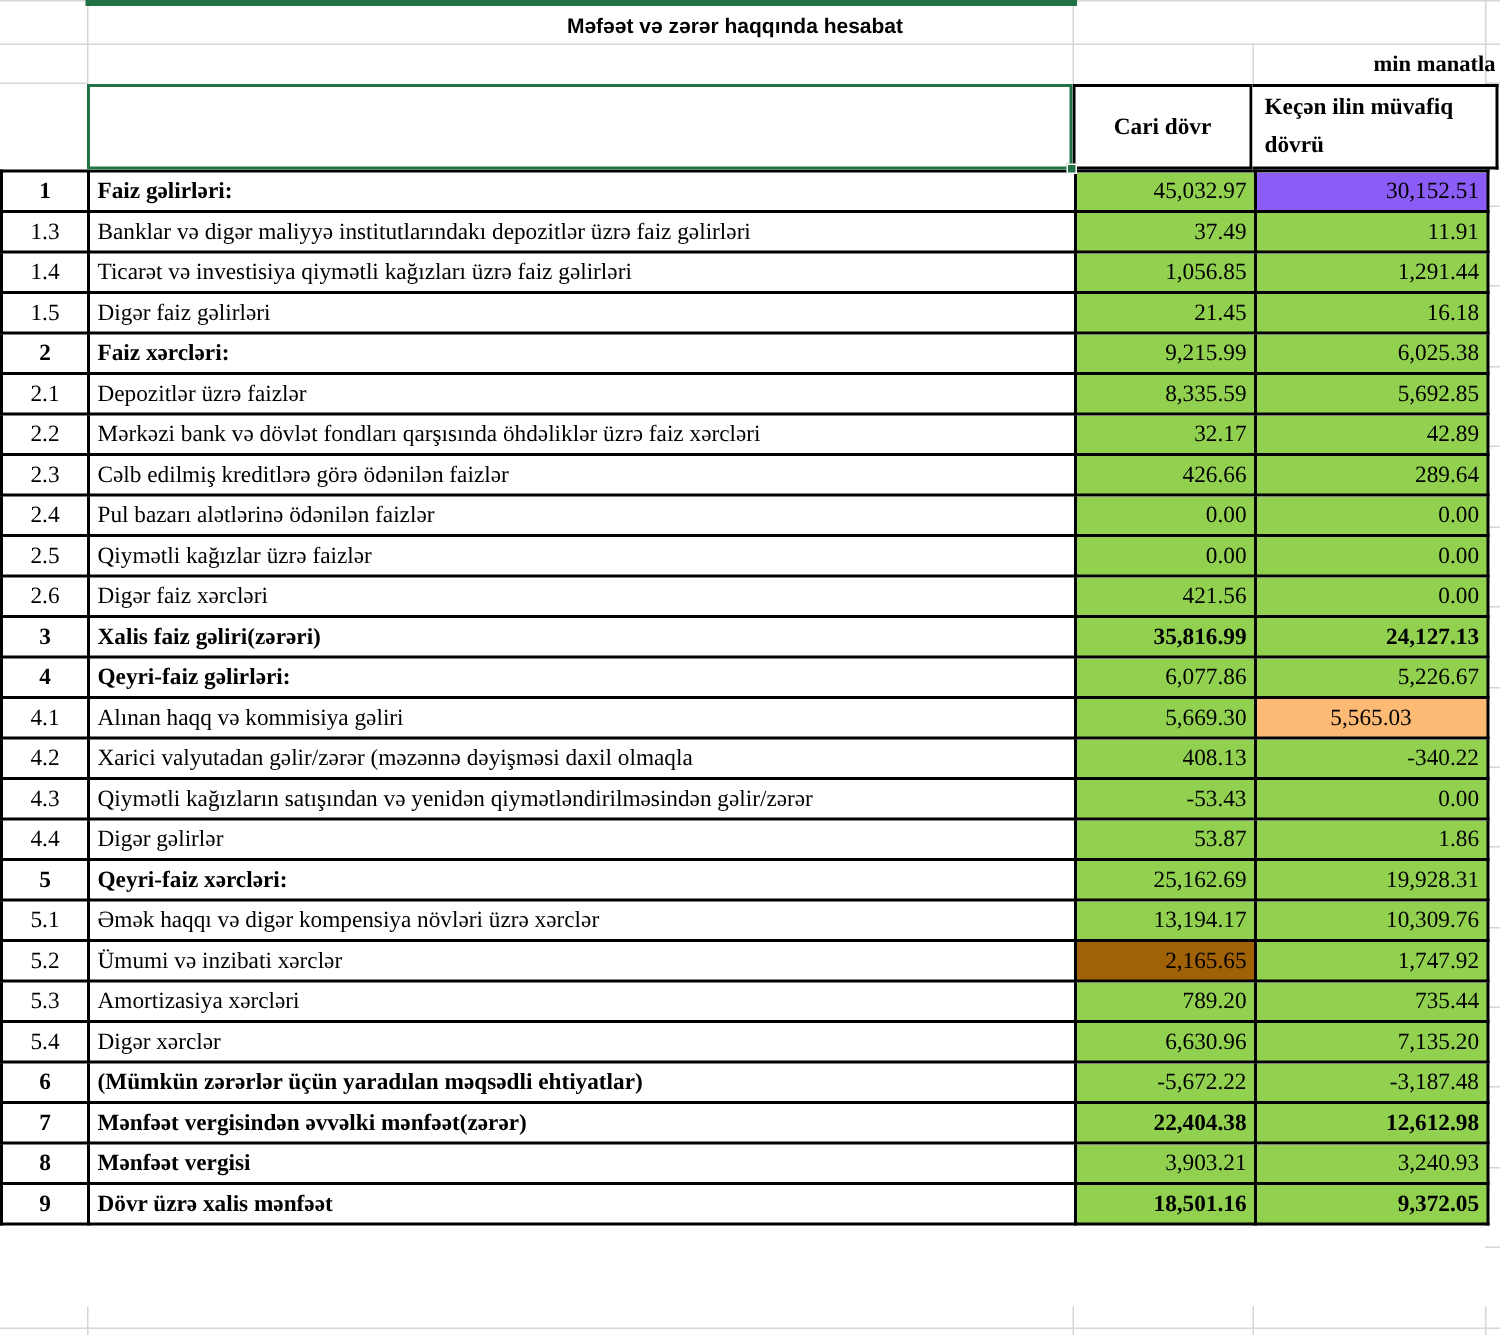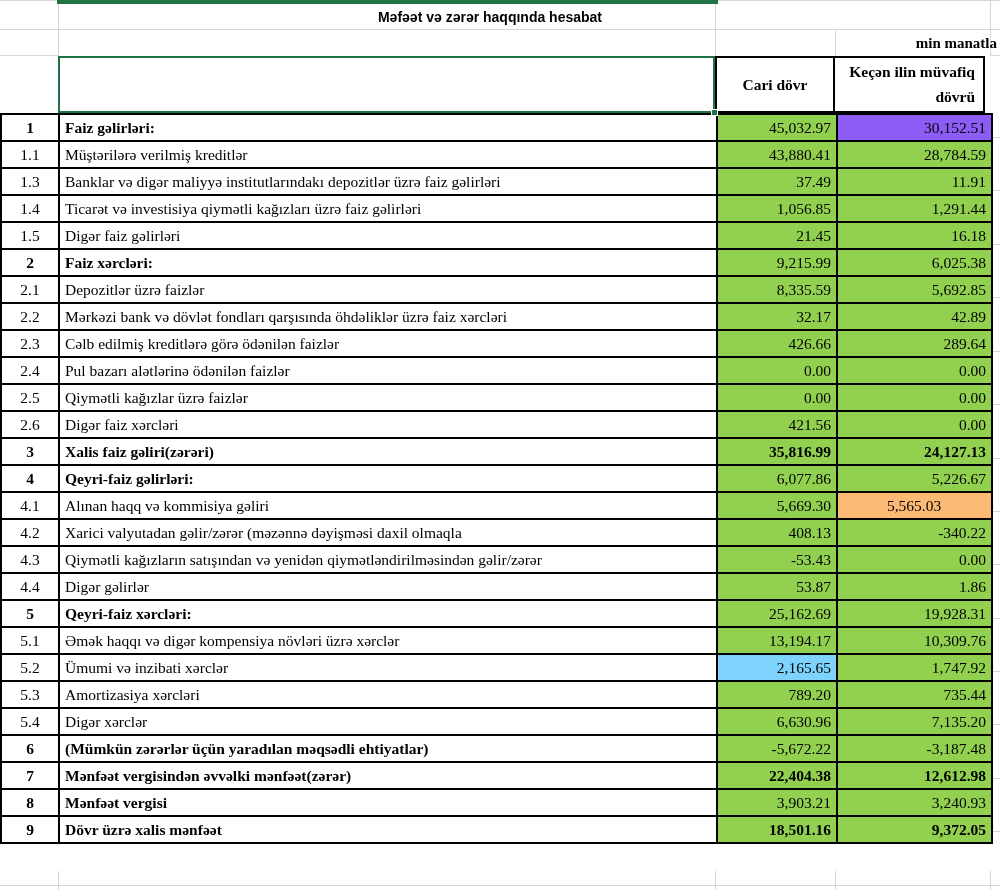--- a/index.html
+++ b/index.html
@@ -26,23 +26,23 @@
     font-weight: bold; font-size: 15px; line-height: 24px; text-align: right;
   }
   .hdr-cell { position: absolute; top: 56px; height: 57px; background: #fff; }
   #hdr-desc { left: 58px; width: 657px; border: 2px solid #217346; z-index: 2; }
   #hdr-cur {
     left: 715px; width: 120px; border: 2px solid #000;
     display: flex; align-items: center; justify-content: center;
     font-weight: bold; font-size: 15.5px; text-align: center;
   }
   #hdr-prev {
-    left: 835px; width: 150px; border: 2px solid #000; border-left: none;
+    left: 835px; width: 164px; border: 2px solid #000; border-left: none;
     display: flex; align-items: center; justify-content: center;
-    font-weight: bold; font-size: 15.5px; text-align: right; line-height: 1.55;
+    font-weight: bold; font-size: 15.5px; text-align: left; line-height: 1.55;
     padding: 0 8px;
   }
   #fill-handle {
     position: absolute; left: 711px; top: 109px; width: 7px; height: 7px;
     border: 1px solid #fff; z-index: 3;
   }
   #report-table {
     position: absolute; left: 0; top: 113px; width: 991px;
     border-collapse: collapse; table-layout: fixed;
     font-size: 15.5px;
@@ -112,26 +112,20 @@
         <col style="width:155px">
     </colgroup>
     <tbody>
         <tr>
           <td class="num b">1</td>
           <td class="label b">Faiz gəlirləri:</td>
           <td class="val" style="background: rgb(146, 208, 80);">45,032.97</td>
           <td class="val" style="background: #8b5cf6;">30,152.51</td>
         </tr>
         <tr>
-          <td class="num">1.1</td>
-          <td class="label">Müştərilərə verilmiş kreditlər</td>
-          <td class="val" style="background: rgb(146, 208, 80);">43,880.41</td>
-          <td class="val" style="background: rgb(146, 208, 80);">28,784.59</td>
-        </tr>
-        <tr>
           <td class="num">1.3</td>
           <td class="label">Banklar və digər maliyyə institutlarındakı depozitlər üzrə faiz gəlirləri</td>
           <td class="val" style="background: rgb(146, 208, 80);">37.49</td>
           <td class="val" style="background: rgb(146, 208, 80);">11.91</td>
         </tr>
         <tr>
           <td class="num">1.4</td>
           <td class="label">Ticarət və investisiya qiymətli kağızları üzrə faiz gəlirləri</td>
           <td class="val" style="background: rgb(146, 208, 80);">1,056.85</td>
           <td class="val" style="background: rgb(146, 208, 80);">1,291.44</td>
@@ -228,21 +222,21 @@
         </tr>
         <tr>
           <td class="num">5.1</td>
           <td class="label">Əmək haqqı və digər kompensiya növləri üzrə xərclər</td>
           <td class="val" style="background: rgb(146, 208, 80);">13,194.17</td>
           <td class="val" style="background: rgb(146, 208, 80);">10,309.76</td>
         </tr>
         <tr>
           <td class="num">5.2</td>
           <td class="label">Ümumi və inzibati xərclər</td>
-          <td class="val" style="background: #7dd3fc; margin-left: 48px;">2,165.65</td>
+          <td class="val" style="background: #a16207; margin-left: 48px;">2,165.65</td>
           <td class="val" style="background: rgb(146, 208, 80);">1,747.92</td>
         </tr>
         <tr>
           <td class="num">5.3</td>
           <td class="label">Amortizasiya xərcləri</td>
           <td class="val" style="background: rgb(146, 208, 80);">789.20</td>
           <td class="val" style="background: rgb(146, 208, 80);">735.44</td>
         </tr>
         <tr>
           <td class="num">5.4</td>

